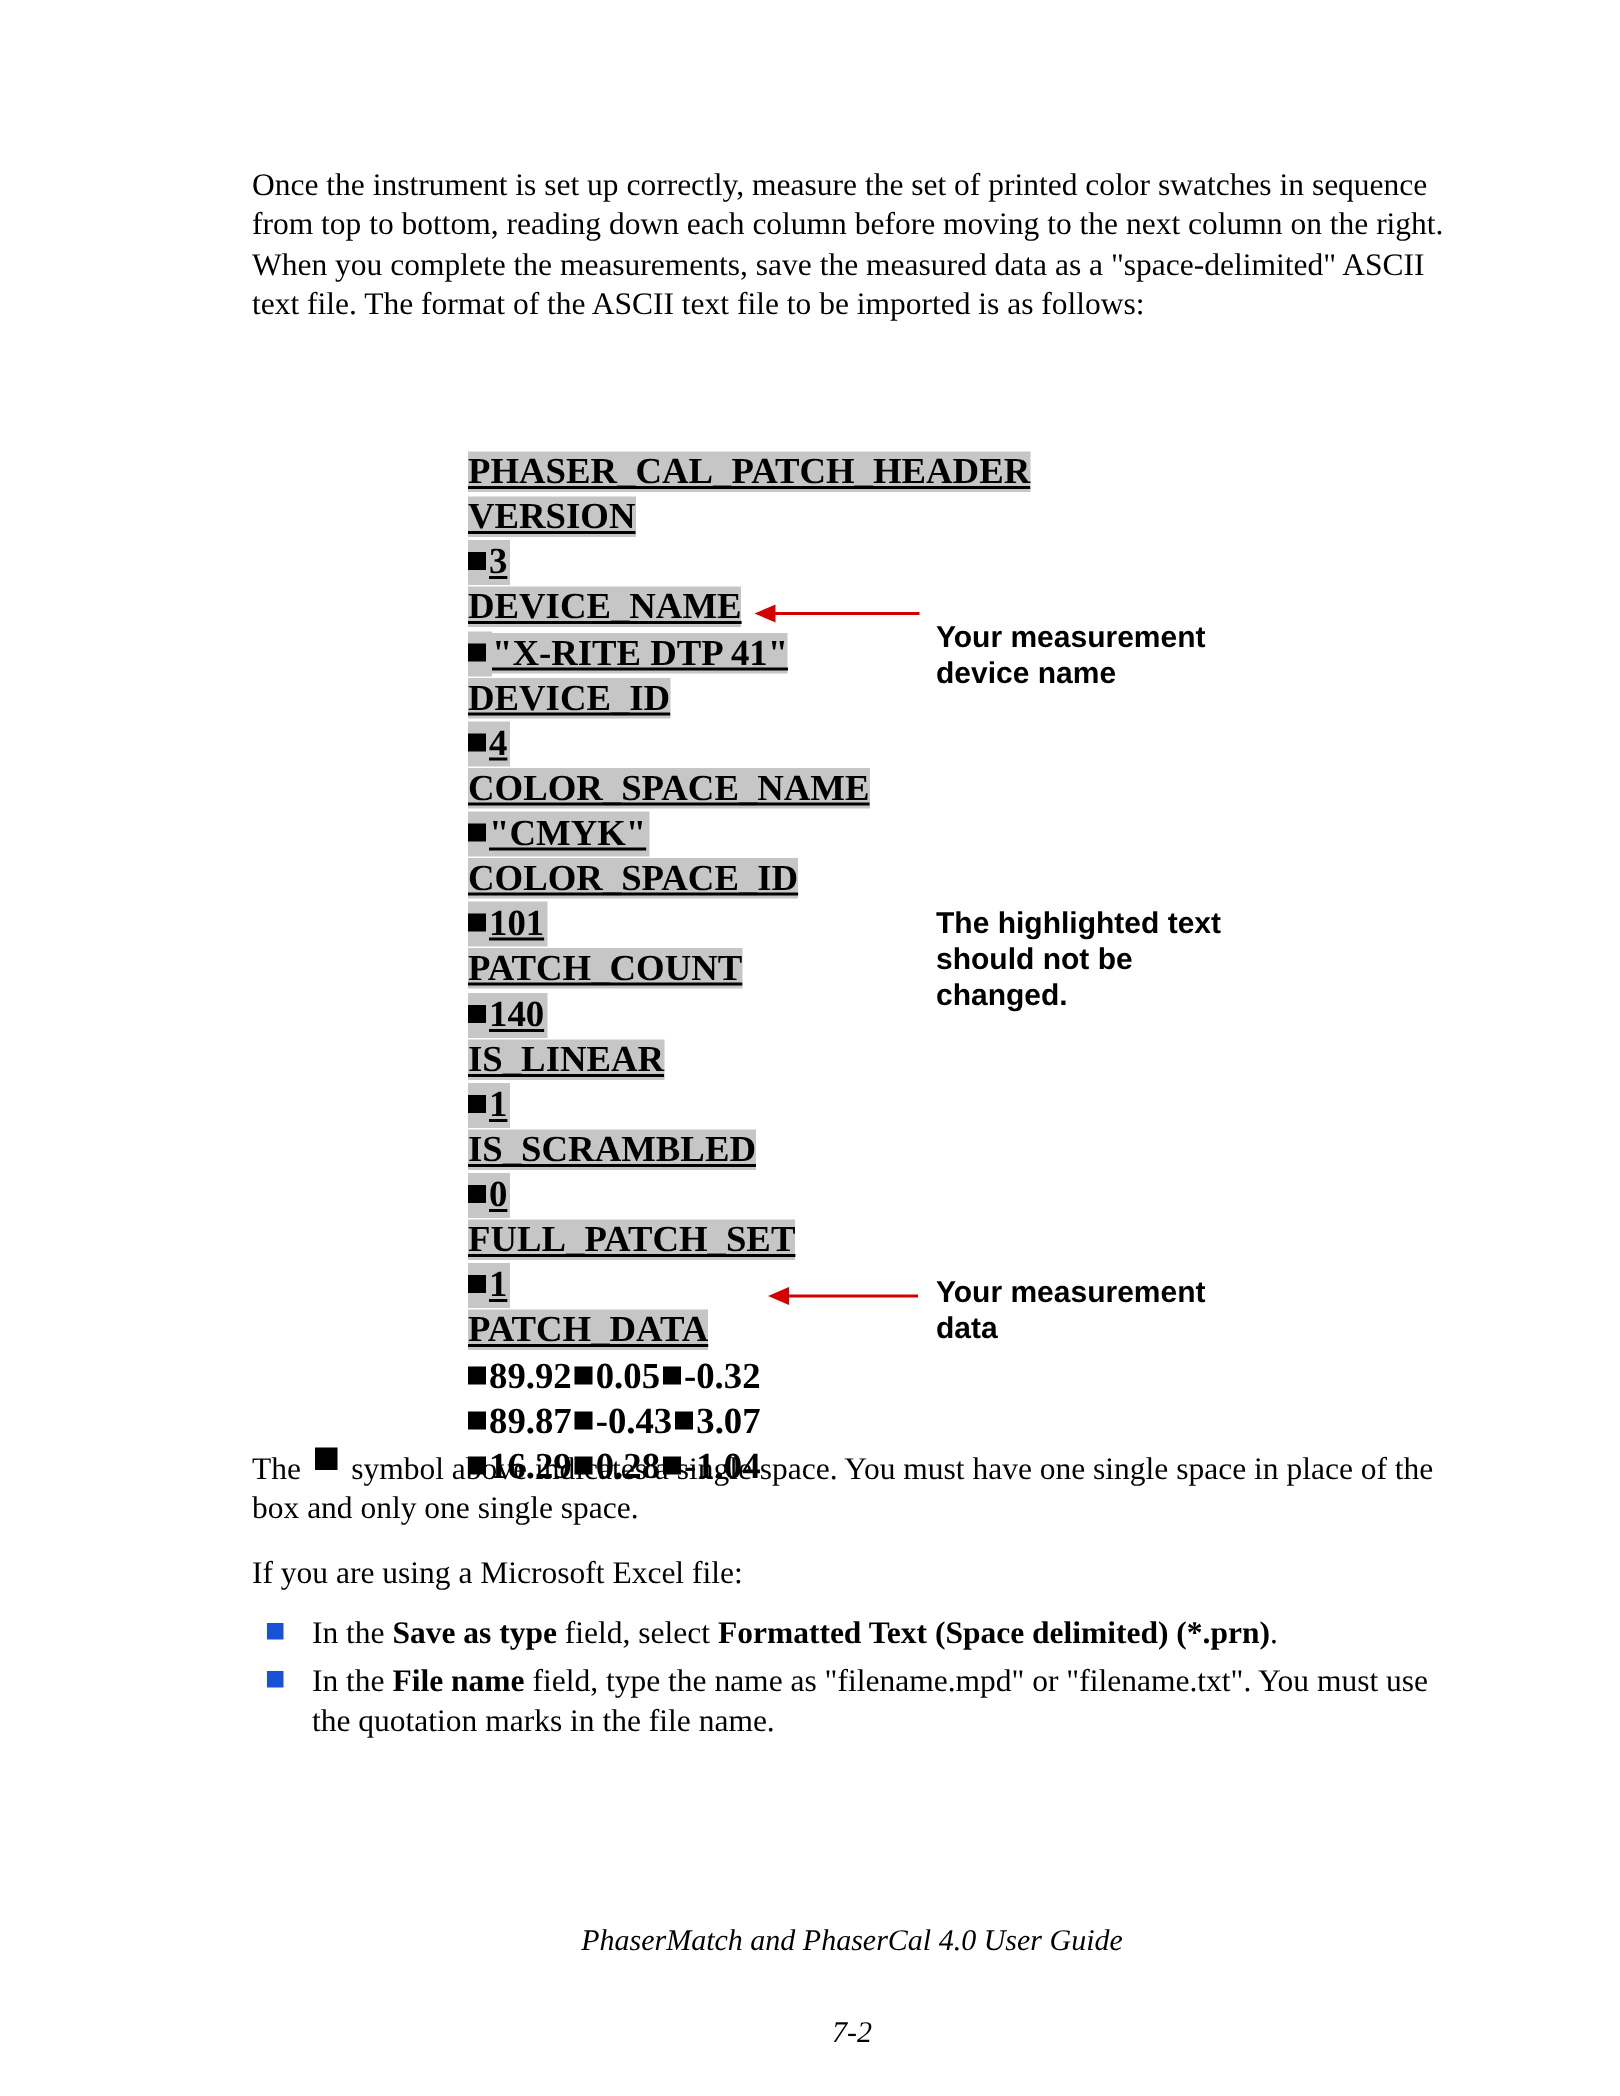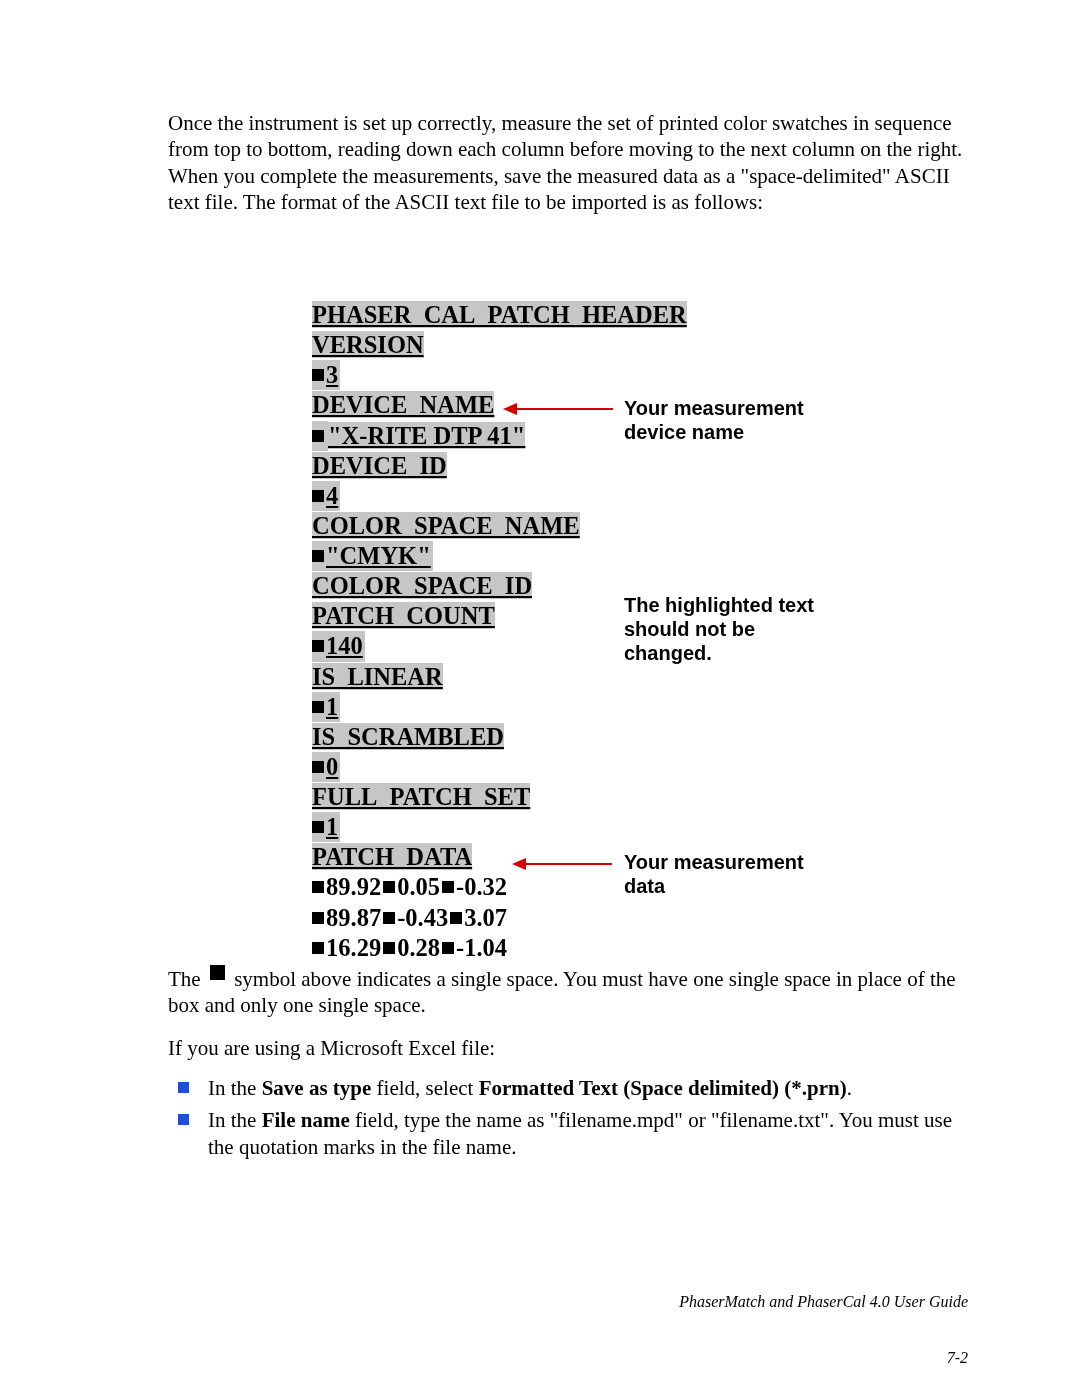--- a/index.html
+++ b/index.html
@@ -120,23 +120,23 @@
     position: absolute;
     left: -22px;
     top: 7px;
     width: 11px;
     height: 11px;
     background: #1a52d6;
   }
   .b { font-weight: bold; }
   .footer {
     margin-top: auto;
-    text-align: right;
+    text-align: center;
     font-style: italic;
-    font-size: 16px;
+    font-size: 20px;
     padding-bottom: 30px;
   }
   .footer .pn { font-style: italic; display:block;margin-top:38px; }
   
   .code-figure-inner {
     height: 620px;
     position: relative;
   }
 </style>
 </head>
@@ -152,20 +152,21 @@
         <span class="code-line"><span class="hl">PHASER_CAL_PATCH_HEADER</span></span>
         <span class="code-line"><span class="hl">VERSION</span></span>
         <span class="code-line"><span class="sq-line"><span class="sq"></span><span class="hl">3</span></span></span>
         <span class="code-line"><span class="hl">DEVICE_NAME</span></span>
         <span class="code-line"><span class="sq-line"><span class="sq"></span></span><span class="hl">"X-RITE DTP 41"</span></span>
         <span class="code-line"><span class="hl">DEVICE_ID</span></span>
         <span class="code-line"><span class="sq-line"><span class="sq"></span><span class="hl">4</span></span></span>
         <span class="code-line"><span class="hl">COLOR_SPACE_NAME</span></span>
         <span class="code-line"><span class="sq-line"><span class="sq"></span><span class="hl">"CMYK"</span></span></span>
         <span class="code-line"><span class="hl">COLOR_SPACE_ID</span></span>
+        <span class="code-line"><span class="sq-line"><span class="sq"></span><span class="hl">101</span></span></span>
         <span class="code-line"><span class="hl">PATCH_COUNT</span></span>
         <span class="code-line"><span class="sq-line"><span class="sq"></span><span class="hl">140</span></span></span>
         <span class="code-line"><span class="hl">IS_LINEAR</span></span>
         <span class="code-line"><span class="sq-line"><span class="sq"></span><span class="hl">1</span></span></span>
         <span class="code-line"><span class="hl">IS_SCRAMBLED</span></span>
         <span class="code-line"><span class="sq-line"><span class="sq"></span><span class="hl">0</span></span></span>
         <span class="code-line"><span class="hl">FULL_PATCH_SET</span></span>
         <span class="code-line"><span class="sq-line"><span class="sq"></span><span class="hl">1</span></span></span>
         <span class="code-line"><span class="hl">PATCH_DATA</span></span>
         <span class="code-line plain"><span class="sq"></span><span>89.92</span><span class="sq" style="margin-left:2px"></span><span>0.05</span><span class="sq" style="margin-left:2px"></span><span>-0.32</span></span>
@@ -173,22 +174,22 @@
         <span class="code-line plain"><span class="sq"></span><span>16.29</span><span class="sq" style="margin-left:2px"></span><span>0.28</span><span class="sq" style="margin-left:2px"></span><span>-1.04</span></span>
       </div>
 
       <div class="arrow" style="left:225px;top:130px;width:98px;"></div>
       <div class="arrow-head" style="left:213px;top:125px;"></div>
 
       <div class="arrow" style="left:234px;top:585px;width:88px;"></div>
       <div class="arrow-head" style="left:222px;top:580px;"></div>
 
       <div class="annot-col">
-        <div class="annot" style="top:96px;">Your measurement device name</div>
-        <div class="annot" style="top:293px;">The highlighted text should not be changed.</div>
+        <div class="annot" style="top:113px;">Your measurement device name</div>
+        <div class="annot" style="top:304px;">The highlighted text should not be changed.</div>
         <div class="annot" style="top:550px;">Your measurement data</div>
       </div>
     </div>
   </div>
 
   <p class="note-para">
     <span>The </span><span class="sq2"></span><span> symbol above indicates a single space. You must have one single space in place of the box and only one single space.</span>
   </p>
 
   <p class="sub-para">If you are using a Microsoft Excel file:</p>

